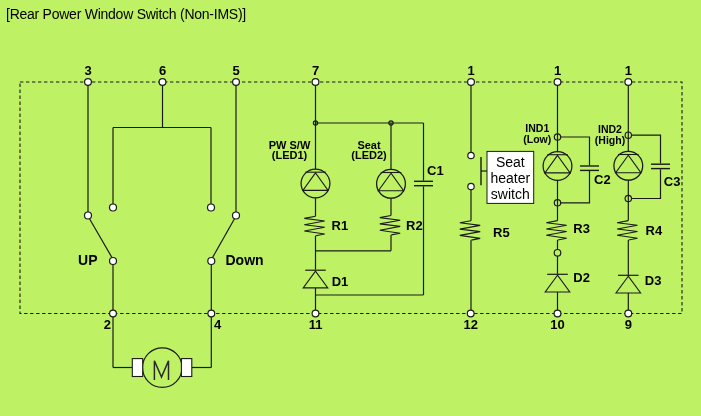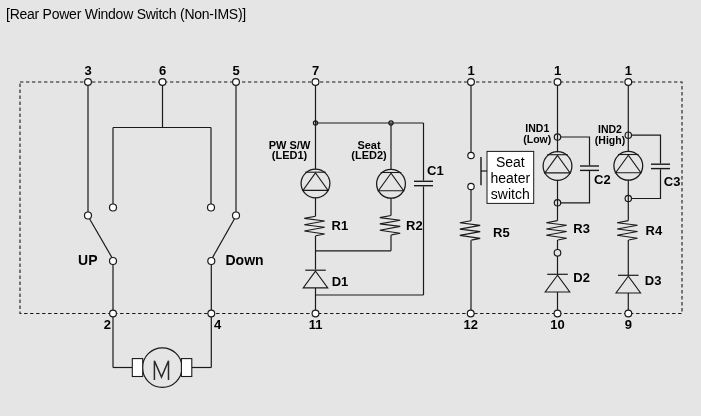--- a/index.html
+++ b/index.html
@@ -1,16 +1,16 @@
 <!DOCTYPE html>
 <html><head>
 <meta charset="utf-8">
 <style>
 html,body{margin:0;padding:0;background:#fff;}
-#wrap{position:relative;width:701px;height:416px;background:#e5e5e5;transform:translateZ(0);will-change:transform;}
+#wrap{position:relative;width:701px;height:416px;background:#bef264;transform:translateZ(0);will-change:transform;}
 svg{display:block;}
 text{font-family:"Liberation Sans",sans-serif;fill:#000;}
 .b{font-weight:bold;}
 </style>
 </head>
 <body>
 <div id="wrap">
 <svg width="701" height="416" viewBox="0 0 701 416">
 <defs>
 <g id="res">

